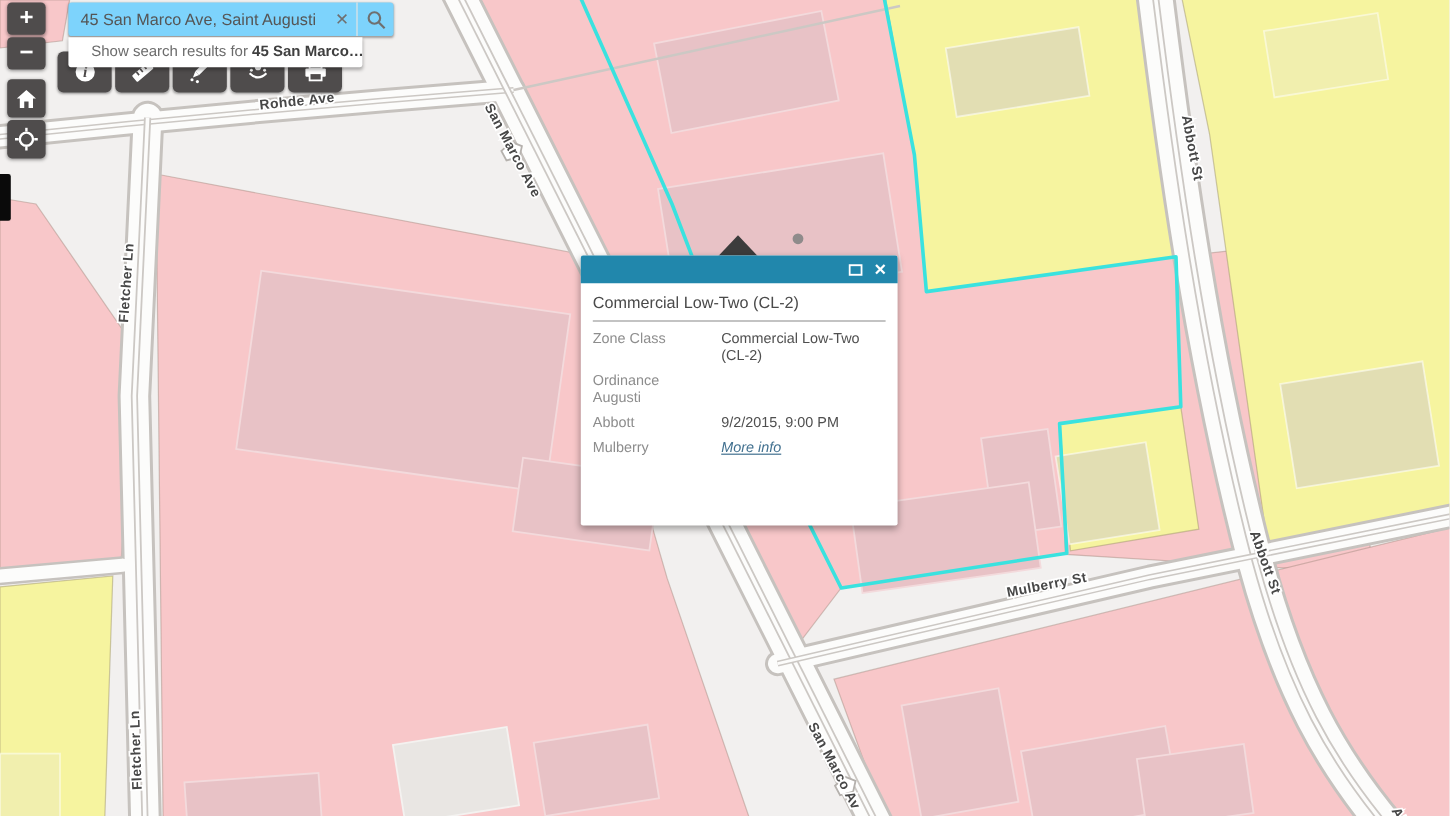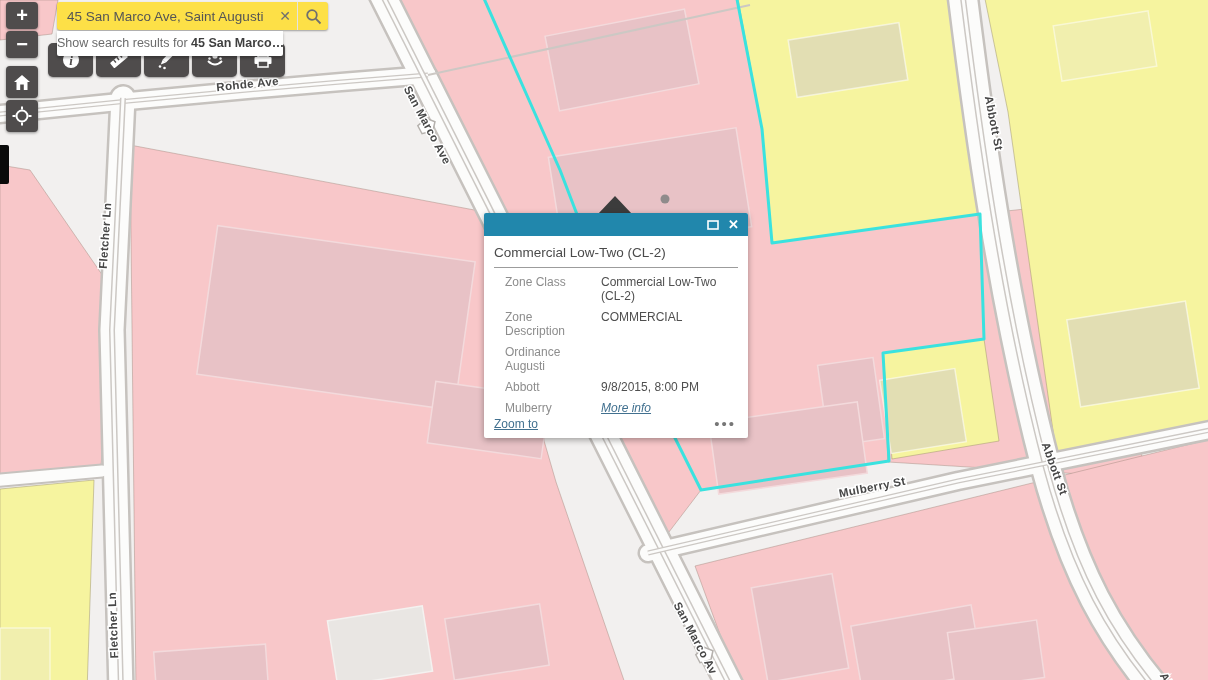--- a/index.html
+++ b/index.html
@@ -26,47 +26,47 @@
 
   
   .ctl{position:absolute;background:#4f4c4c;border-radius:4px;box-shadow:0 1px 3px rgba(0,0,0,.4);
        color:#fff;display:flex;align-items:center;justify-content:center;cursor:pointer;}
   #zoom-in{left:6px;top:2px;width:32px;height:27px;font-size:20px;font-weight:bold;}
   #zoom-out{left:6px;top:31px;width:32px;height:27px;font-size:20px;font-weight:bold;}
   #home-btn{left:6px;top:66px;width:32px;height:32px;}
   #locate-btn{left:6px;top:100px;width:32px;height:32px;}
   #side-tab{position:absolute;left:0;top:145px;width:9px;height:39px;background:#0a0a0a;border-radius:0 2px 2px 0;}
 
-  #search-wrap{position:absolute;left:57px;top:2px;display:flex;background:#fde047;border-radius:3px;
+  #search-wrap{position:absolute;left:57px;top:2px;display:flex;background:#7dd3fc;border-radius:3px;
      box-shadow:0 1px 2px rgba(0,0,0,.35);height:28px;align-items:center;justify-content:space-between;}
   #search-input{border:0;outline:none;width:206px;padding:0 0 0 10px;font-size:13.5px;color:#555;
      font-family:"Liberation Sans",sans-serif;background:transparent;}
   #search-clear{width:24px;text-align:center;color:#6f6f6f;font-size:14px;cursor:pointer;}
   #search-btn{width:30px;height:28px;border-left:1px solid #e3e3e3;display:flex;align-items:center;justify-content:center;cursor:pointer;}
   #suggestion{position:absolute;left:57px;top:31px;width:226px;height:25px;background:#fff;
      box-shadow:0 2px 3px rgba(0,0,0,.3);border-radius:0 0 2px 2px;font-size:12.5px;color:#6b6b6b;
-     line-height:25px;padding-left:0;white-space:nowrap;overflow:hidden;z-index:6;cursor:pointer;}
+     line-height:25px;padding-left:19px;white-space:nowrap;overflow:hidden;z-index:6;cursor:pointer;}
   #suggestion b{color:#3f3f3f;}
   #toolbar{position:absolute;left:48px;top:43px;display:flex;gap:3px;z-index:5;}
   .tool-btn{width:45px;height:34px;background:#4f4c4c;border-radius:5px;
      box-shadow:0 1px 2px rgba(0,0,0,.35);display:flex;align-items:center;justify-content:center;cursor:pointer;}
 
   
   #popup-anchor{position:absolute;left:598px;top:196px;width:0;height:0;
      border-left:17px solid transparent;border-right:17px solid transparent;border-bottom:18px solid #3c3c3c;}
   #popup{position:absolute;left:484px;top:213px;width:264px;height:225px;background:#fff;
      border-radius:2px;box-shadow:0 2px 6px rgba(0,0,0,.35);z-index:10;}
   #popup-header{height:23px;background:var(--header,#2187ac);border-radius:2px 2px 0 0;
      display:flex;align-items:center;justify-content:flex-end;gap:9px;padding-right:9px;}
   #popup-header .hicon{color:#fff;cursor:pointer;display:flex;align-items:center;}
   #popup-title{font-size:13.5px;color:#4a4a4a;padding:9px 10px 7px 10px;}
   #popup-divider{border-top:1px solid #9c9c9c;margin:0 10px;}
   #popup-fields{padding:0 10px;}
   .prow{display:grid;grid-template-columns:107px 1fr;margin-top:7px;font-size:12px;line-height:14px;}
-  .plabel{color:#8d8d8d;padding-right:10px;margin-left:11px;}
+  .plabel{color:#8d8d8d;padding-right:10px;}
   .pvalue{color:#4f4f4f;word-wrap:break-word;}
   .plink{color:#41708f;text-decoration:underline;cursor:pointer;font-style:italic;}
   #popup-footer{position:absolute;left:10px;right:12px;bottom:7px;display:flex;justify-content:space-between;align-items:center;}
   #zoom-to{font-size:12px;color:#41708f;text-decoration:underline;cursor:pointer;}
   #more-options{font-size:15px;color:#777;letter-spacing:2px;line-height:10px;cursor:pointer;}
 </style>
 </head>
 <body>
 
 <div id="app">
@@ -166,40 +166,32 @@
       <span class="hicon" style="font-size:13px;font-weight:bold;">✕</span>
     </div>
     <div id="popup-title">Commercial Low-Two (CL-2)</div>
     <div id="popup-divider"></div>
     <div id="popup-fields">
         <div class="prow">
           <div class="plabel">Zone Class</div>
           <div class="pvalue">Commercial Low-Two (CL-2)</div>
         </div>
         <div class="prow">
-          <div class="plabel">Zone Description</div>
-          <div class="pvalue">COMMERCIAL</div>
-        </div>
-        <div class="prow">
           <div class="plabel">Ordinance Augusti</div>
           <div class="pvalue"></div>
         </div>
         <div class="prow">
           <div class="plabel">Abbott</div>
-          <div class="pvalue">9/8/2015, 8:00 PM</div>
+          <div class="pvalue">9/2/2015, 9:00 PM</div>
         </div>
         <div class="prow">
           <div class="plabel">Mulberry</div>
           <div class="pvalue plink">More info</div>
         </div>
       </div>
-    <div id="popup-footer">
-      <span id="zoom-to">Zoom to</span>
-      <span id="more-options">•••</span>
-    </div>
   </div>
 
   <div id="zoom-in" class="ctl">+</div>
   <div id="zoom-out" class="ctl">−</div>
   <div id="home-btn" class="ctl">
     <svg width="18" height="17" viewBox="0 0 18 17">
       <path d="M9,1 L17,8 L14.5,8 L14.5,16 L10.8,16 L10.8,10.5 L7.2,10.5 L7.2,16 L3.5,16 L3.5,8 L1,8 Z" fill="#fff"></path>
     </svg>
   </div>
   <div id="locate-btn" class="ctl">

